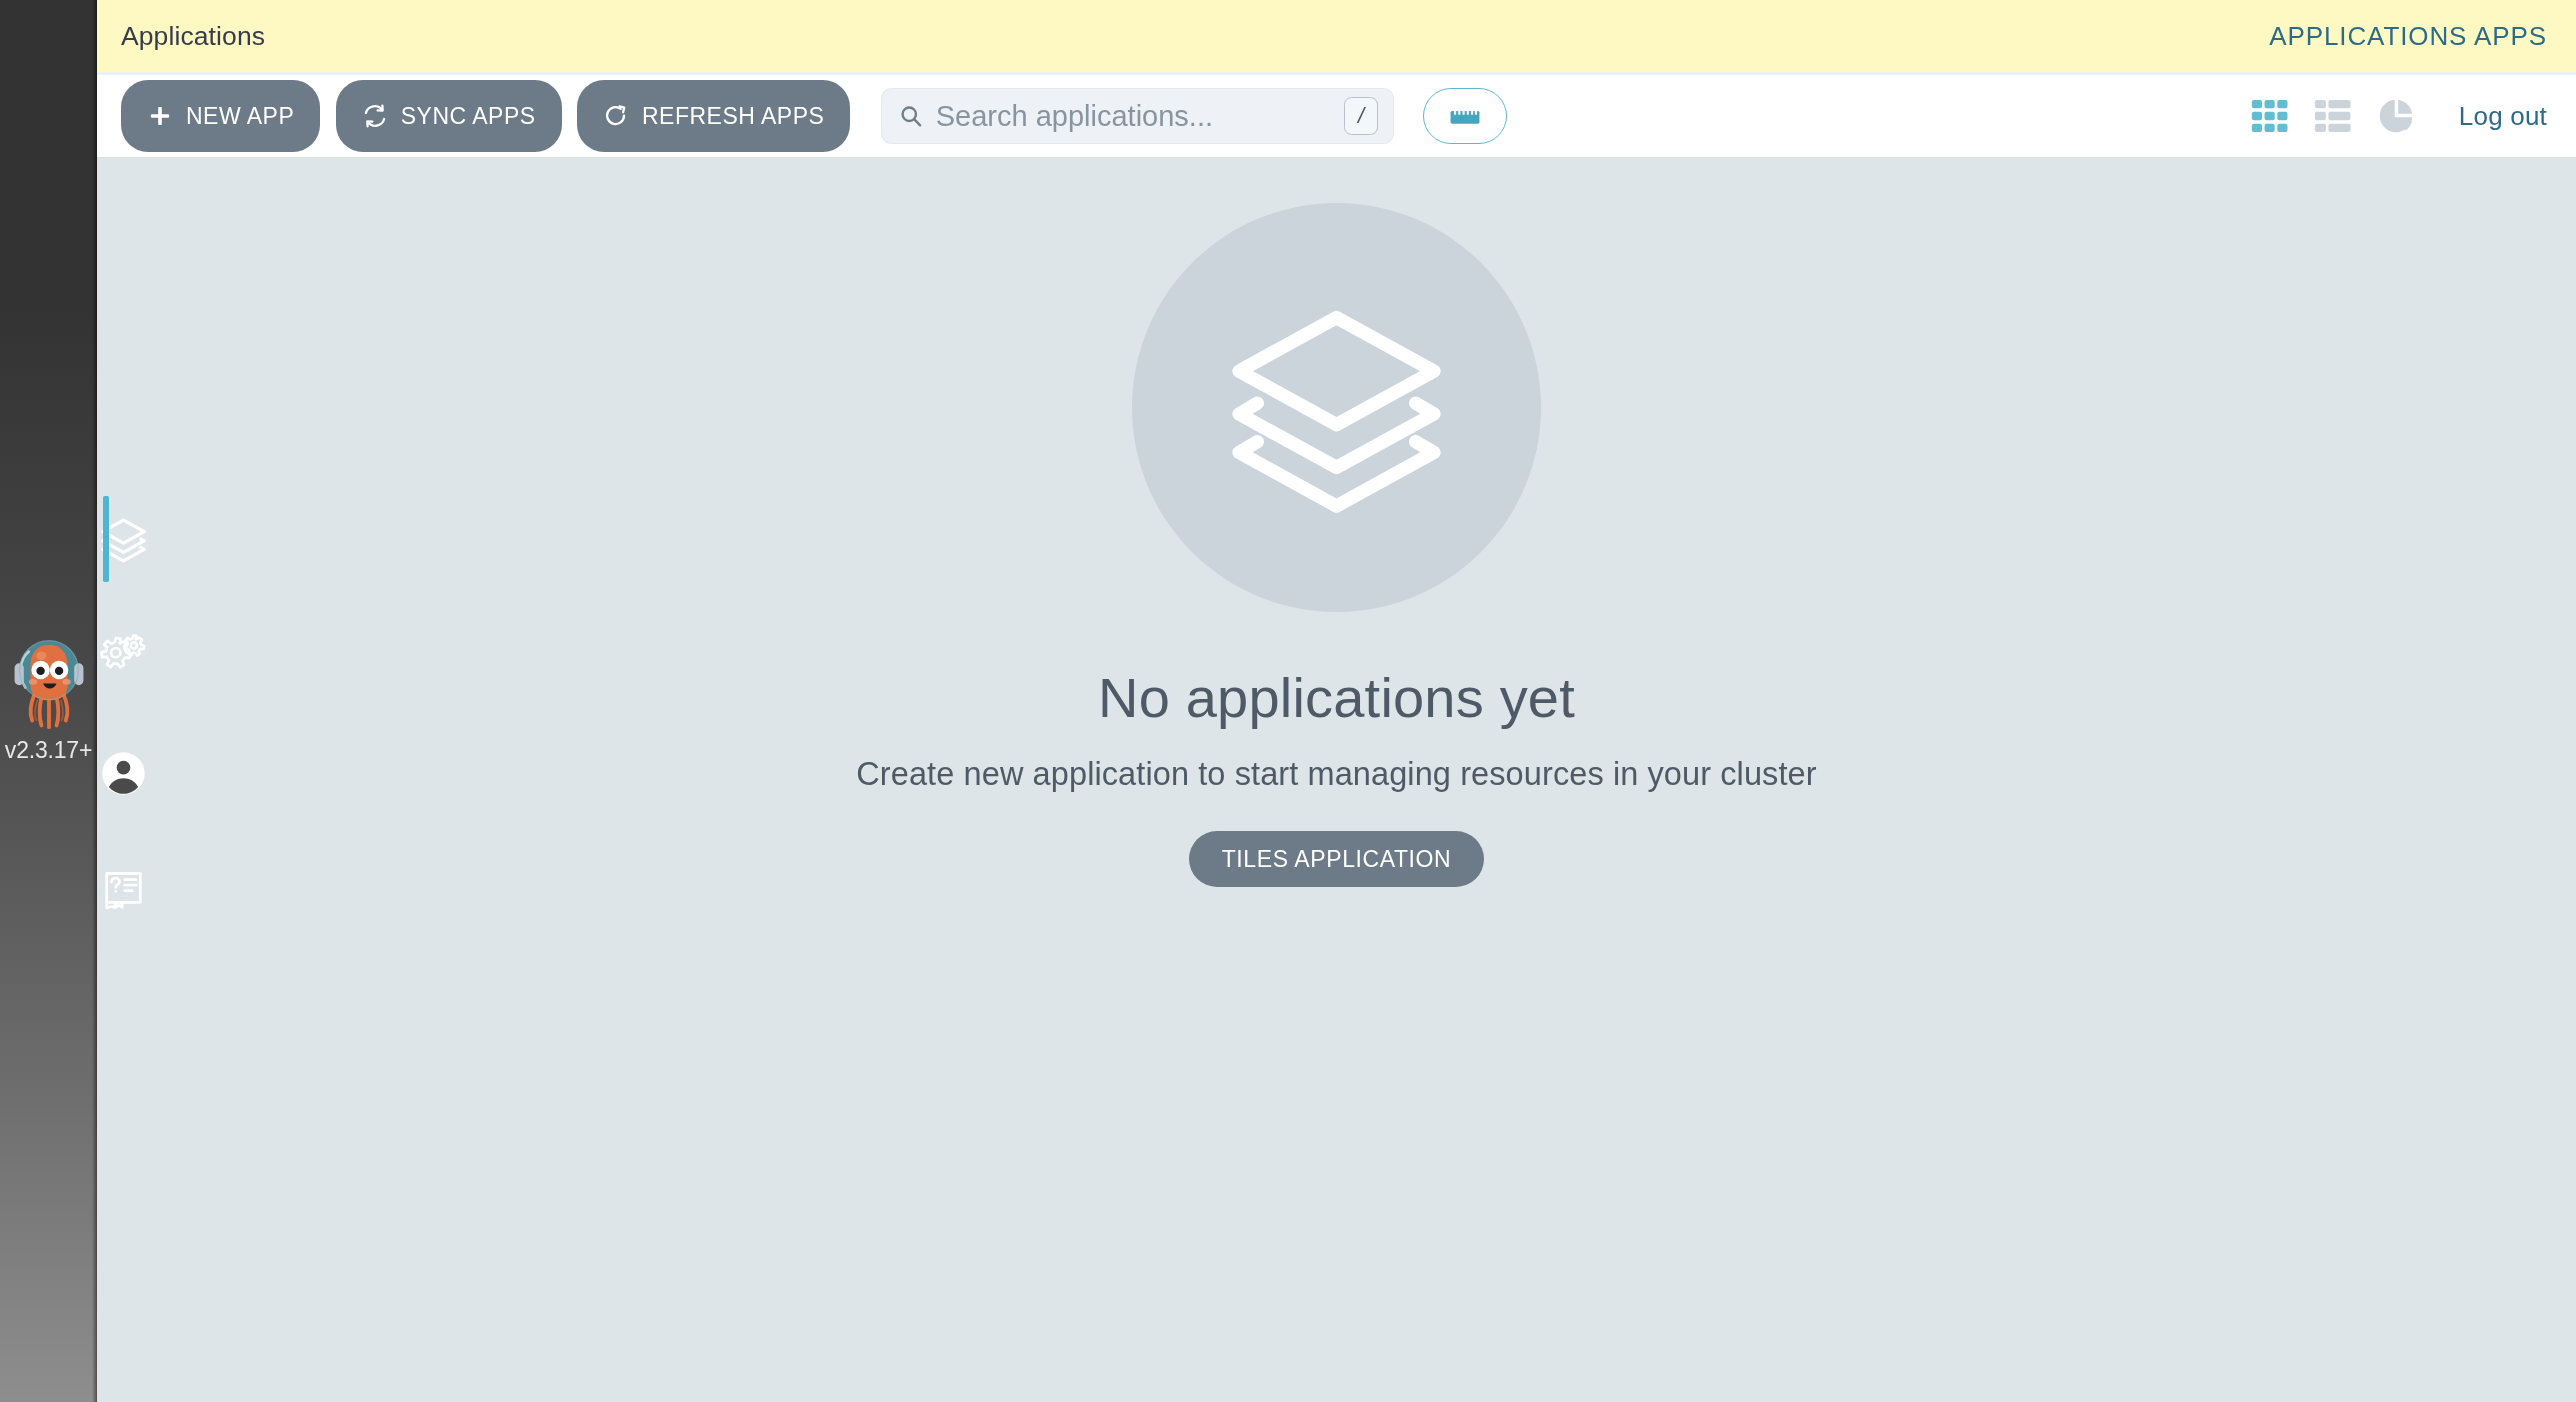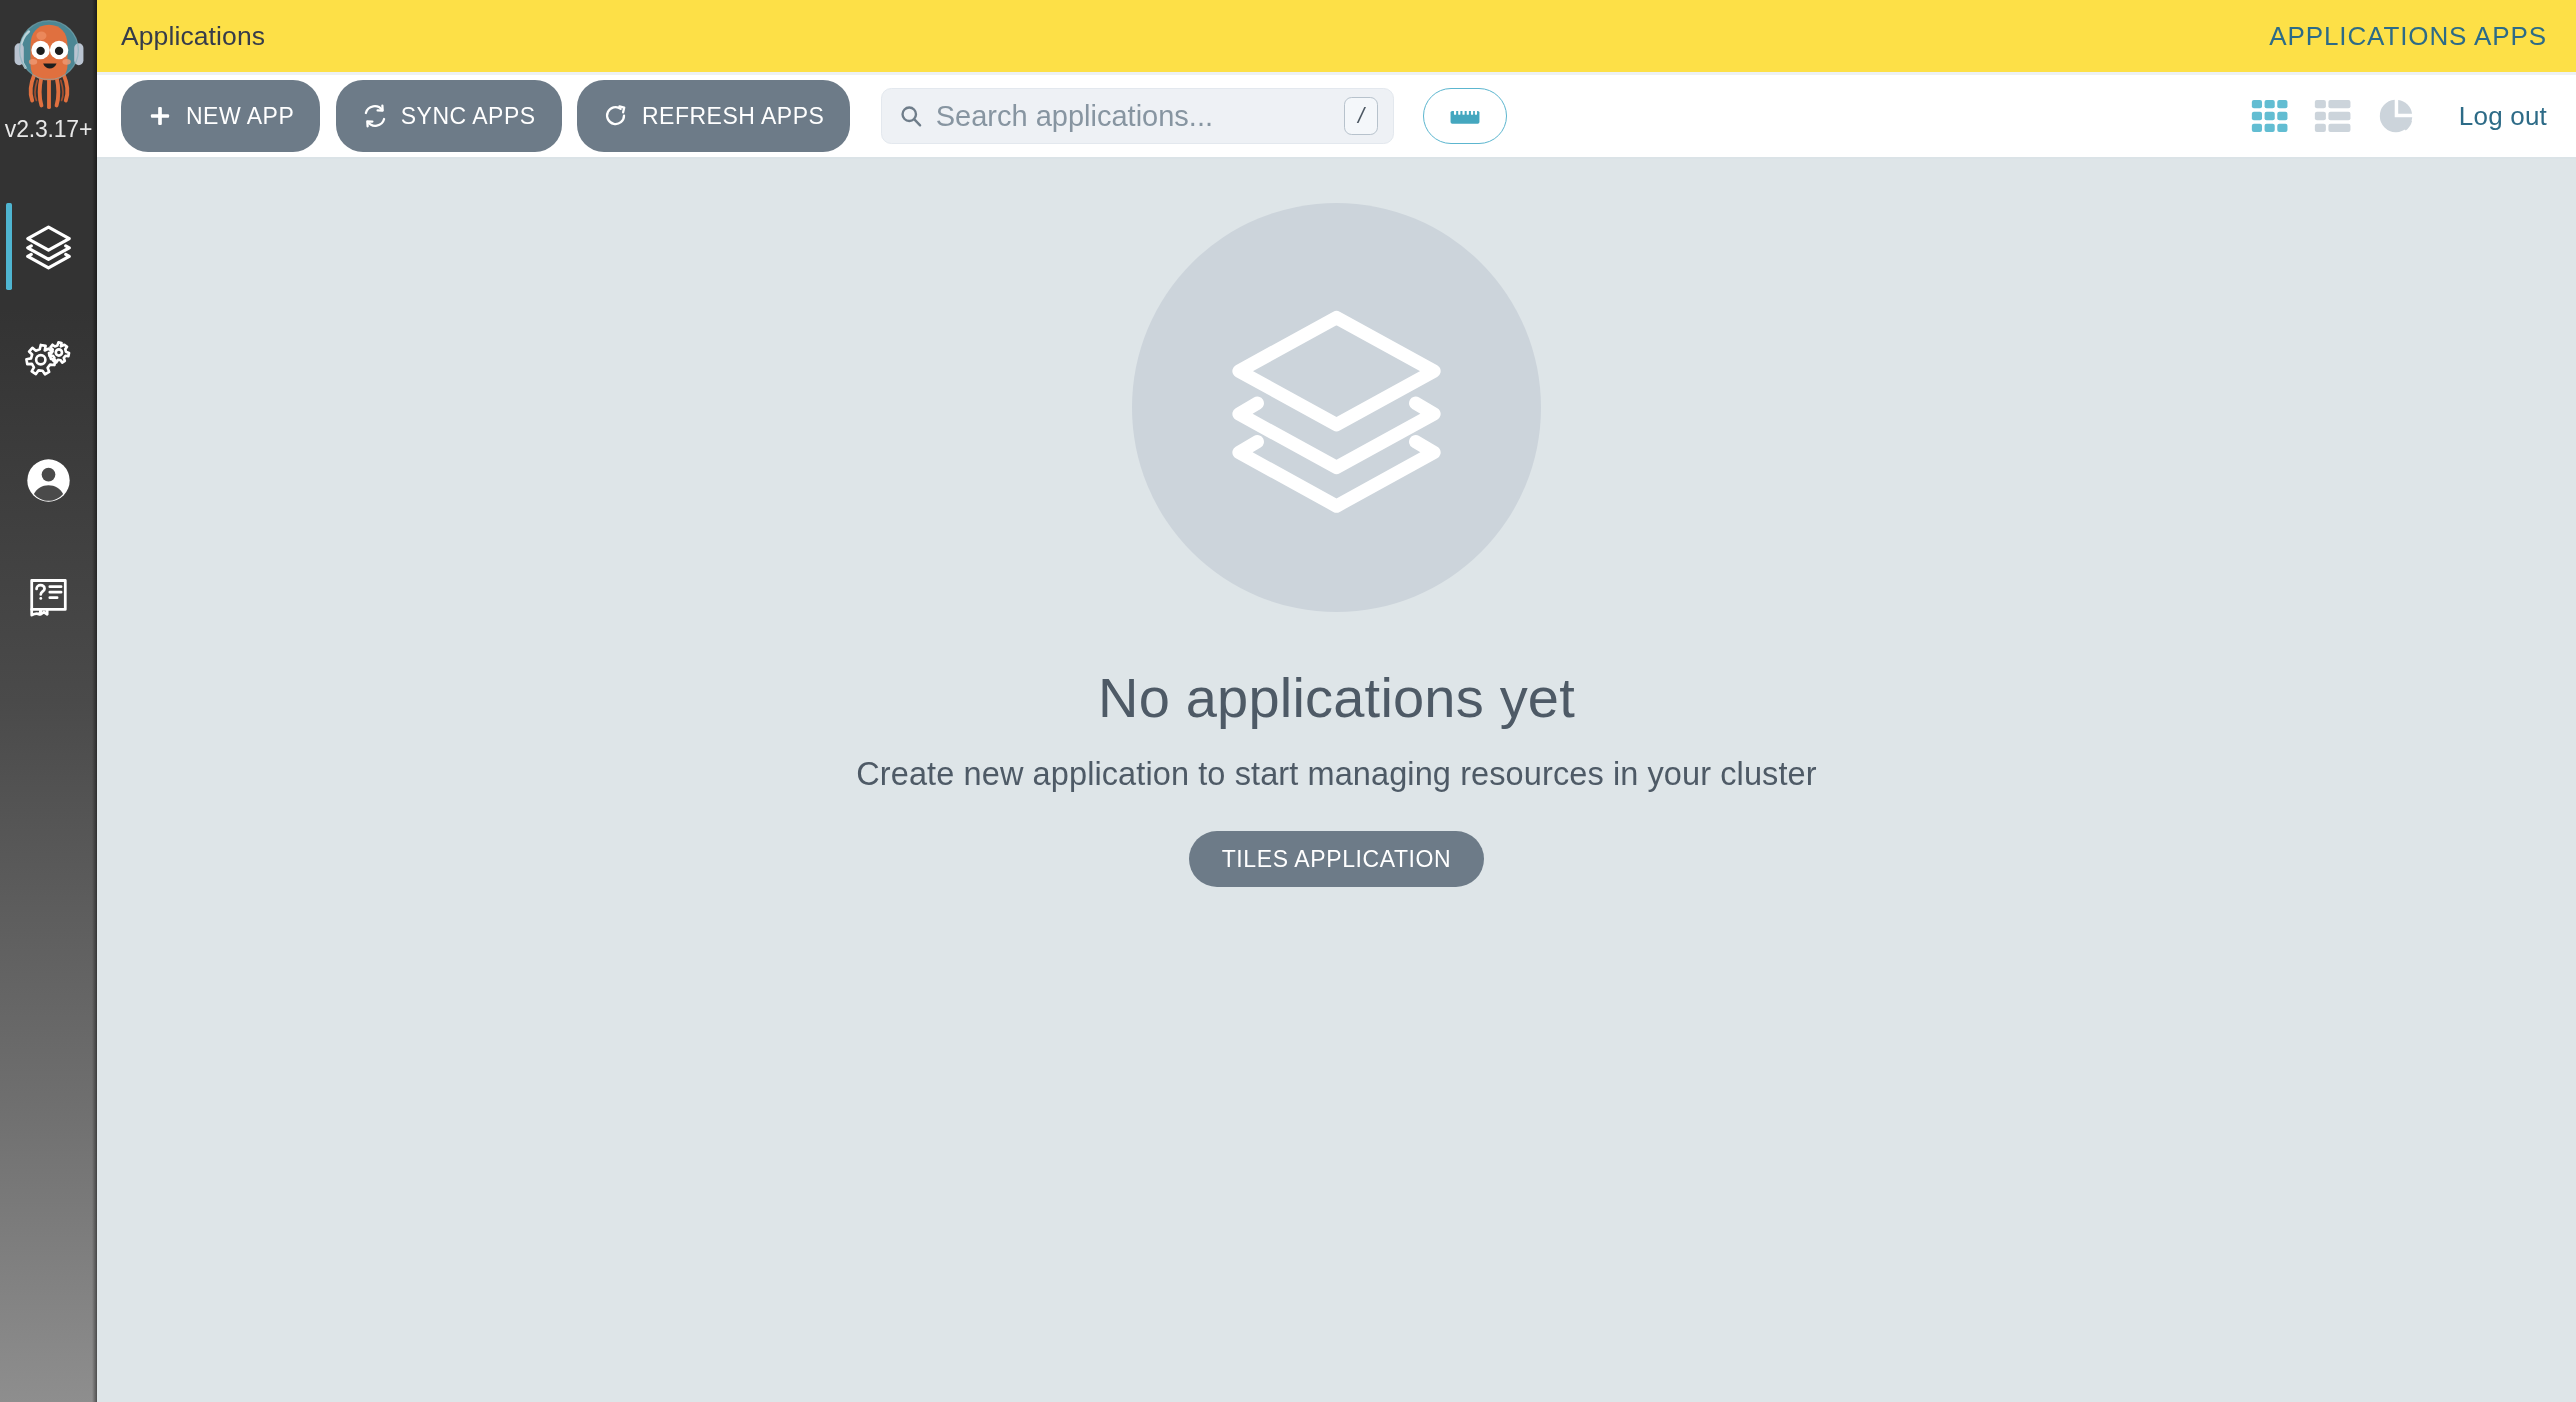--- a/index.html
+++ b/index.html
@@ -13,21 +13,21 @@
   }
   .app{position:relative;width:2576px;height:1403px;display:flex;}
 
   
   .sidebar{
     position:relative;
     width:97px;
     flex:0 0 97px;
     background:linear-gradient(180deg,#333333 0%,#333333 22%,#4a4a4a 50%,#6e6e6e 78%,#8e8e8e 100%);
     display:flex;
-    flex-direction:column;
+    flex-direction:row;
     align-items:center;
     z-index:5;
   }
   .sidebar::after{
     content:"";
     position:absolute;right:0;top:0;bottom:0;width:5.1px;
     background:linear-gradient(90deg,rgba(0,0,0,0) 0%,rgba(0,0,0,.45) 100%);
   }
   .brand{
     width:97px;height:162px;
@@ -55,21 +55,21 @@
   }
   .navitem.active .bar{background:#4fb5d1;}
   .navicon{width:53px;height:53px;display:block;}
   .navicon svg{display:block;width:53px;height:53px;}
 
   
   .content{flex:1 1 auto;display:flex;flex-direction:column;min-width:0;position:relative;}
 
   .titlebar{
     height:75px;flex:0 0 75px;
-    background:#fde047;
+    background:#fef9c3;
     display:flex;align-items:center;justify-content:space-between;
     padding:0 29px 0 24px;
     border-bottom:3.4px solid #edf1f4;
   }
   .page-title{font-size:26.5px;color:#363c4a;letter-spacing:0.1px;}
   .tiles-label{
     font-size:26px;letter-spacing:0.9px;color:#2d6b87;font-weight:400;
     cursor:pointer;
   }
 

